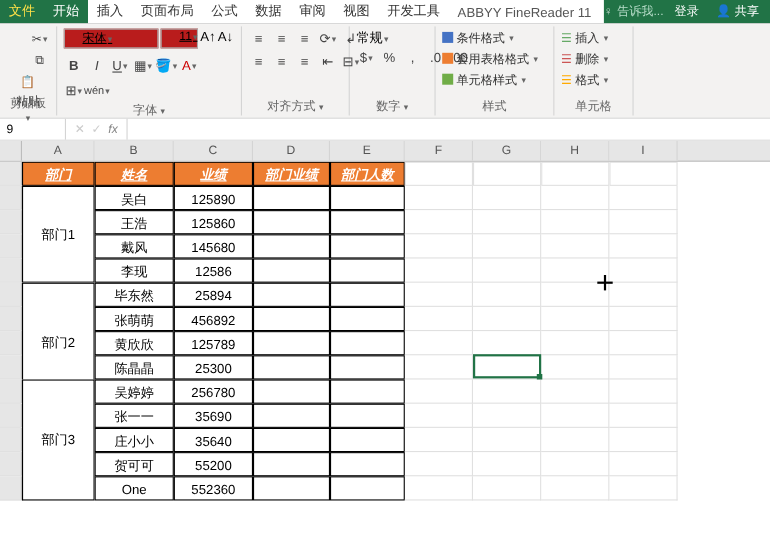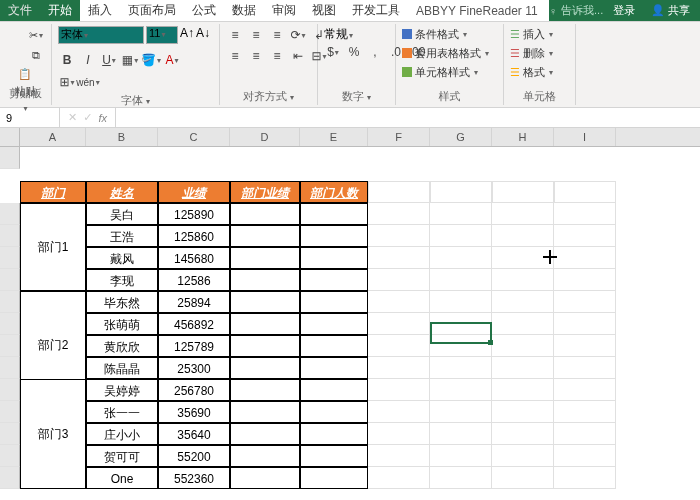--- a/index.html
+++ b/index.html
@@ -1,33 +1,33 @@
 <!DOCTYPE html>
 <html><head>
 <meta charset="utf-8">
 <style>
 * { box-sizing: border-box; margin: 0; padding: 0; font-family: "Microsoft YaHei", sans-serif; }
 body { background: #fff; width: 700px; height: 500px; overflow: hidden; font-size: 12px; }
 .titlebar-tabs { display: flex; background: #fff; border-bottom: 1px solid #d4d4d4; height: 22px; align-items: stretch; }
 .tab { padding: 2px 8px; font-size: 12px; color: #333; display: flex; align-items: center; cursor: pointer; }
-.tab.file { background: #217346; color: #e5e5e5; }
+.tab.file { background: #217346; color: #fde047; }
 .tab.active { background: #217346; color: #fff; }
 .tab.addon { color: #555; }
 .titlebar-right { margin-left: auto; display: flex; align-items: center; gap: 4px; padding-right: 4px; background: #217346; color: #fff; font-size: 11px; }
 .titlebar-right .btn { padding: 0 6px; color: #fff; }
 .titlebar-right .tell { color: #b7ddc9; font-size: 11px; }
 
 .ribbon { display: flex; background: #f3f2f1; border-bottom: 1px solid #d4d4d4; height: 86px; padding: 2px 0; }
 .rgroup { display: flex; flex-direction: column; border-right: 1px solid #d4d4d4; padding: 2px 6px 1px 6px; }
 .rgroup-label { text-align: center; font-size: 11px; color: #666; margin-top: auto; padding-top: 2px; }
 .rgroup-body { flex: 1; display: flex; align-items: flex-start; gap: 4px; }
 .small-stack { display: flex; flex-direction: column; gap: 2px; font-size: 11px; }
 .btn-icon { width: 18px; height: 18px; display: flex; align-items: center; justify-content: center; color: #444; }
 .font-select { display: flex; gap: 2px; margin-bottom: 3px; }
-.font-select select, .font-select .sel { font-size: 11px; height: 18px; border: 1px solid #ababab; background: #0f766e; padding: 0 2px; }
+.font-select select, .font-select .sel { font-size: 11px; height: 18px; border: 1px solid #ababab; background: #b91c1c; padding: 0 16px; text-decoration: underline; }
 .sel.name { width: 86px; }
 .sel.size { width: 32px; }
 .row { display: flex; gap: 3px; align-items: center; }
 .row .b { width: 18px; height: 18px; display: flex; align-items: center; justify-content: center; font-size: 12px; color: #444; }
 .dd::after { content: "▾"; font-size: 8px; margin-left: 1px; color: #666; }
 .txtbtn { font-size: 11px; color: #333; display: flex; align-items: center; gap: 3px; height: 16px; white-space: nowrap; }
 .colorbox { width: 10px; height: 10px; display: inline-block; }
 
 .formula-bar { display: flex; background: #fff; border-bottom: 1px solid #d4d4d4; height: 20px; align-items: center; }
 .namebox { width: 60px; border-right: 1px solid #d4d4d4; padding: 0 6px; font-size: 11px; height: 100%; display: flex; align-items: center; }
@@ -37,21 +37,21 @@
 .grid-wrap { position: relative; height: 372px; overflow: hidden; background: #fff; }
 .col-headers { display: flex; position: sticky; top: 0; background: #e6e6e6; border-bottom: 1px solid #bcbcbc; }
 .corner { width: 20px; height: 18px; border-right: 1px solid #bcbcbc; background: #e6e6e6; }
 .colh { text-align: center; font-size: 11px; color: #555; border-right: 1px solid #d4d4d4; height: 18px; line-height: 18px; background: #e6e6e6; }
 .rowh { width: 20px; text-align: center; font-size: 10px; color: #777; border-right: 1px solid #bcbcbc; border-bottom: 1px solid #e0e0e0; background: #e6e6e6; height: 22px; line-height: 22px; }
 .sheet-row { display: flex; }
 .cell { border-right: 1px solid #e0e0e0; border-bottom: 1px solid #e0e0e0; height: 22px; line-height: 22px; font-size: 12px; padding: 0; text-align: center; overflow: hidden; }
 .cA { width: 66px; } .cB { width: 72px; } .cC { width: 72px; } .cD { width: 70px; } .cE { width: 68px; }
 .cF { width: 62px; } .cG { width: 62px; } .cH { width: 62px; } .cI { width: 62px; }
 
-.hdr-row .cell { background: #ed7d31; color: #fff; font-weight: bold; border: 1px solid #000; text-decoration: underline; font-style: italic; margin-top: 34px; }
+.hdr-row .cell { background: #ed7d31; color: #fff; font-weight: bold; border: 1px solid #000; text-decoration: underline; font-style: italic; }
 .tbl .cell.bA, .tbl .cell.bB, .tbl .cell.bC, .tbl .cell.bD, .tbl .cell.bE { border: 1px solid #000; }
 .tbl .cell.bC { text-align: center; }
 .tbl .cell.bA.merged { display: flex; align-items: center; justify-content: center; }
 
 .active-cell { position: absolute; border: 2px solid #217346; pointer-events: none; }
 .active-cell::after { content: ""; position: absolute; right: -3px; bottom: -3px; width: 5px; height: 5px; background: #217346; }
 .cursor-cross { position: absolute; width: 14px; height: 14px; pointer-events: none; }
 .cursor-cross::before, .cursor-cross::after { content: ""; position: absolute; background: #000; }
 .cursor-cross::before { left: 6px; top: 0; width: 2px; height: 14px; }
 .cursor-cross::after { top: 6px; left: 0; height: 2px; width: 14px; }

